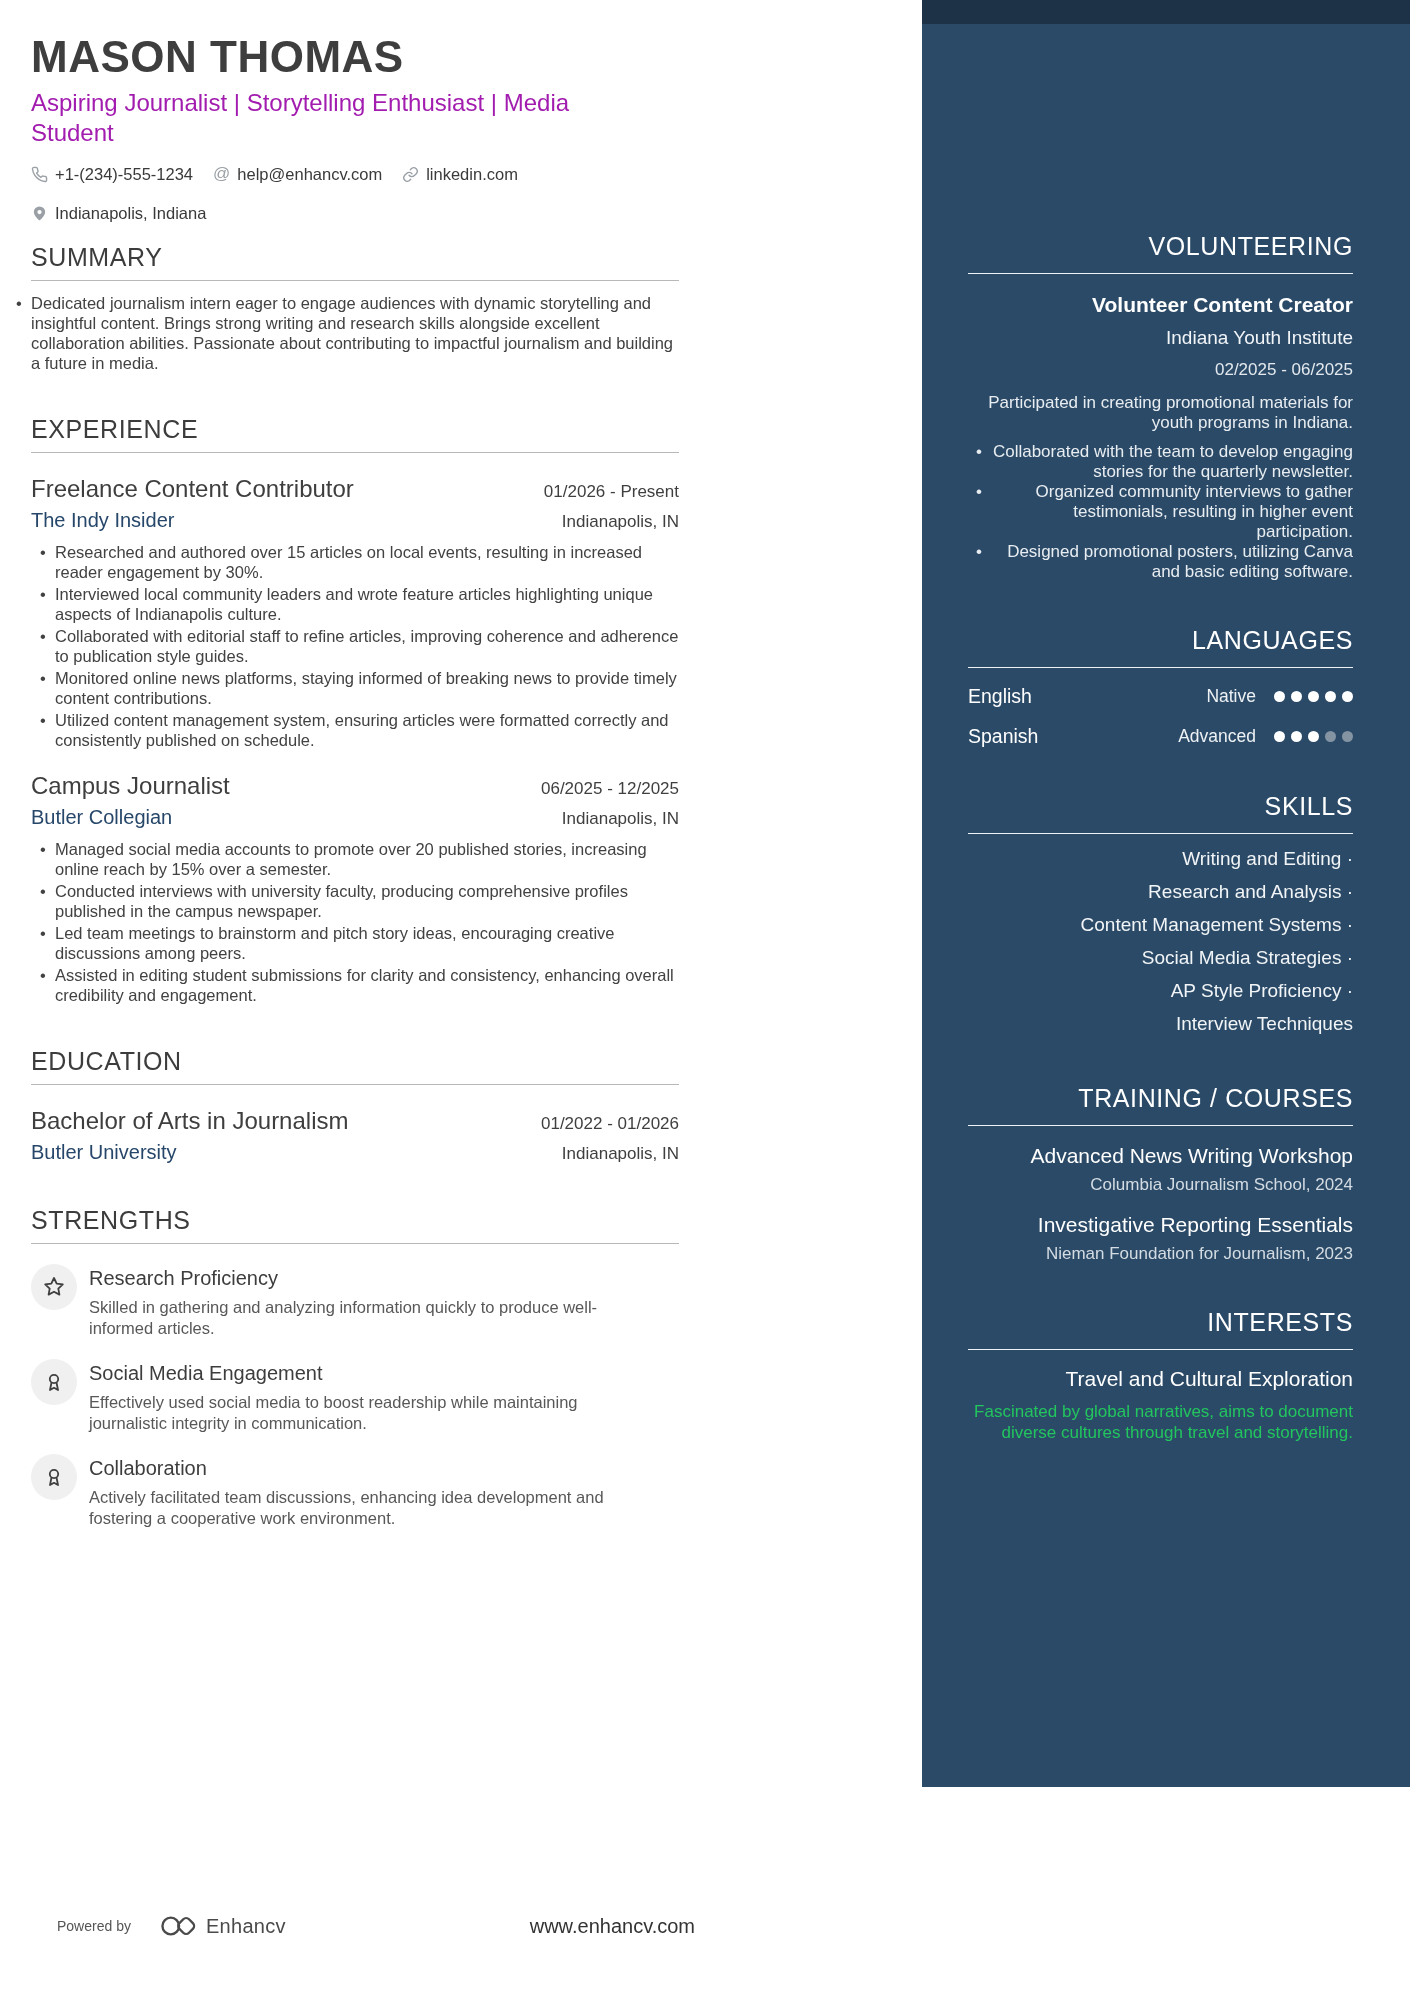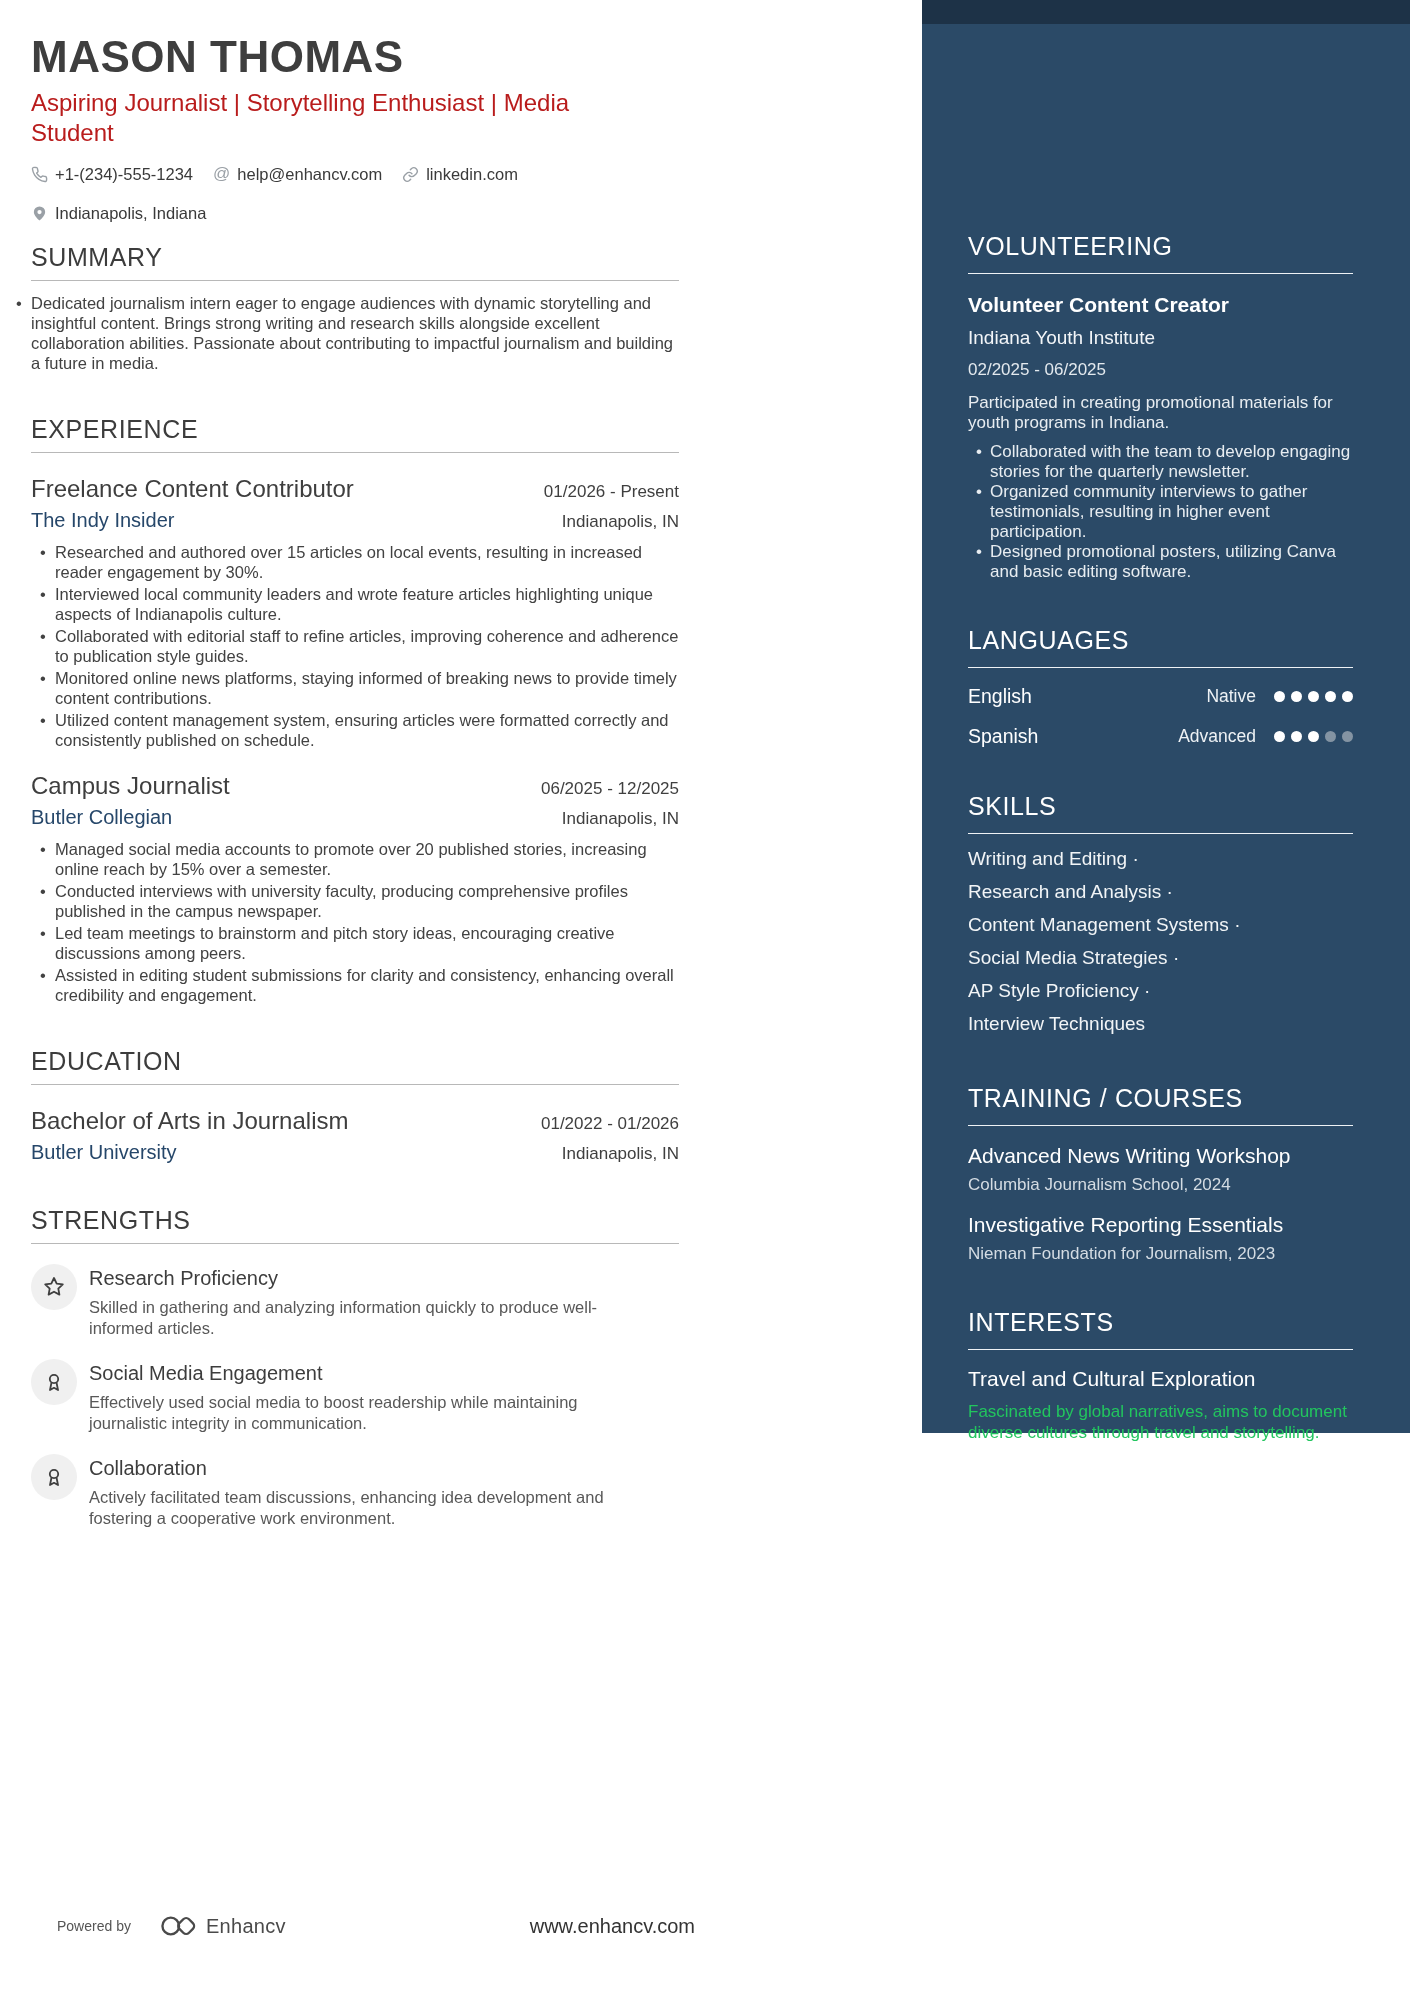--- a/index.html
+++ b/index.html
@@ -1,22 +1,22 @@
 <!DOCTYPE html>
 <html><head>
 <meta charset="utf-8">
 <style>
   html,body{margin:0;padding:0;background:#e8e8e8;}
   .page{position:relative;width:1410px;height:1995px;background:#ffffff;overflow:hidden;
         font-family:"Liberation Sans",sans-serif;}
 
   
   .sidebar-band{position:absolute;left:922px;top:0;width:488px;height:24px;background:#1d3247;}
-  .sidebar{position:absolute;left:922px;top:24px;width:488px;height:1409px;background:#2b4a67;
-           box-sizing:border-box;padding:208px 57px 40px 46px;color:#ffffff;}
+  .sidebar{position:absolute;left:922px;top:24px;width:488px;height:1763px;background:#2b4a67;
+           box-sizing:border-box;padding:208px 57px 40px 46px;color:#ffffff;text-align:right;}
   .s-section{margin-top:44px;}
   .s-section:first-child{margin-top:0;}
   .s-heading{font-size:25px;font-weight:400;letter-spacing:.6px;color:#ffffff;margin:0;
              border-bottom:1px solid #eef2f5;padding-bottom:12px;}
   .v-role{font-size:21px;font-weight:700;margin-top:18px;line-height:1.2;}
   .v-org{font-size:19px;margin-top:10px;color:#f2f5f8;}
   .v-dates{font-size:17px;margin-top:11px;color:#e3e9ee;}
   .v-para{font-size:17px;line-height:20px;margin-top:13px;color:#e8edf1;}
   ul.s-bullets{margin:9px 0 0;padding:0 0 0 22px;list-style:none;}
   ul.s-bullets li{position:relative;font-size:17px;line-height:20px;color:#e8edf1;}
@@ -35,21 +35,21 @@
   .course{margin-top:17px;}
   .course-title{font-size:21px;line-height:25px;color:#ffffff;}
   .course-provider{font-size:17px;line-height:21px;color:#d4dce3;margin-top:6px;}
 
   .interest-title{font-size:21px;margin-top:17px;}
   .interest-desc{font-size:17px;line-height:21px;color:#22c55e;margin-top:10px;}
 
   
   .main{position:absolute;left:31px;top:34px;width:648px;color:#3f3f3f;}
   .name{font-size:44px;font-weight:700;color:#3e3e3e;letter-spacing:.5px;line-height:1.05;margin:0;}
-  .headline{font-size:24px;color:#b91c1c;margin:8px 0 12px;line-height:1.25;max-width:610px;}
+  .headline{font-size:24px;color:#a21caf;margin:8px 0 12px;line-height:1.25;max-width:610px;}
   .contacts{display:flex;flex-wrap:wrap;gap:20px 20px;margin-top:16px;font-size:16.5px;color:#3a3a3a;}
   .contact{display:flex;align-items:center;gap:7px;}
   .cicon{color:#9aa0a6;display:inline-flex;align-items:center;font-size:17px;}
 
   .l-section{margin-top:42px;}
   .l-section.first{margin-top:20px;}
   .l-heading{font-size:25px;font-weight:400;letter-spacing:.6px;color:#3c3c3c;margin:0;
              border-bottom:1px solid #b8b8b8;padding-bottom:8px;}
   .job{margin-top:22px;}
   .row-between{display:flex;justify-content:space-between;align-items:baseline;}

